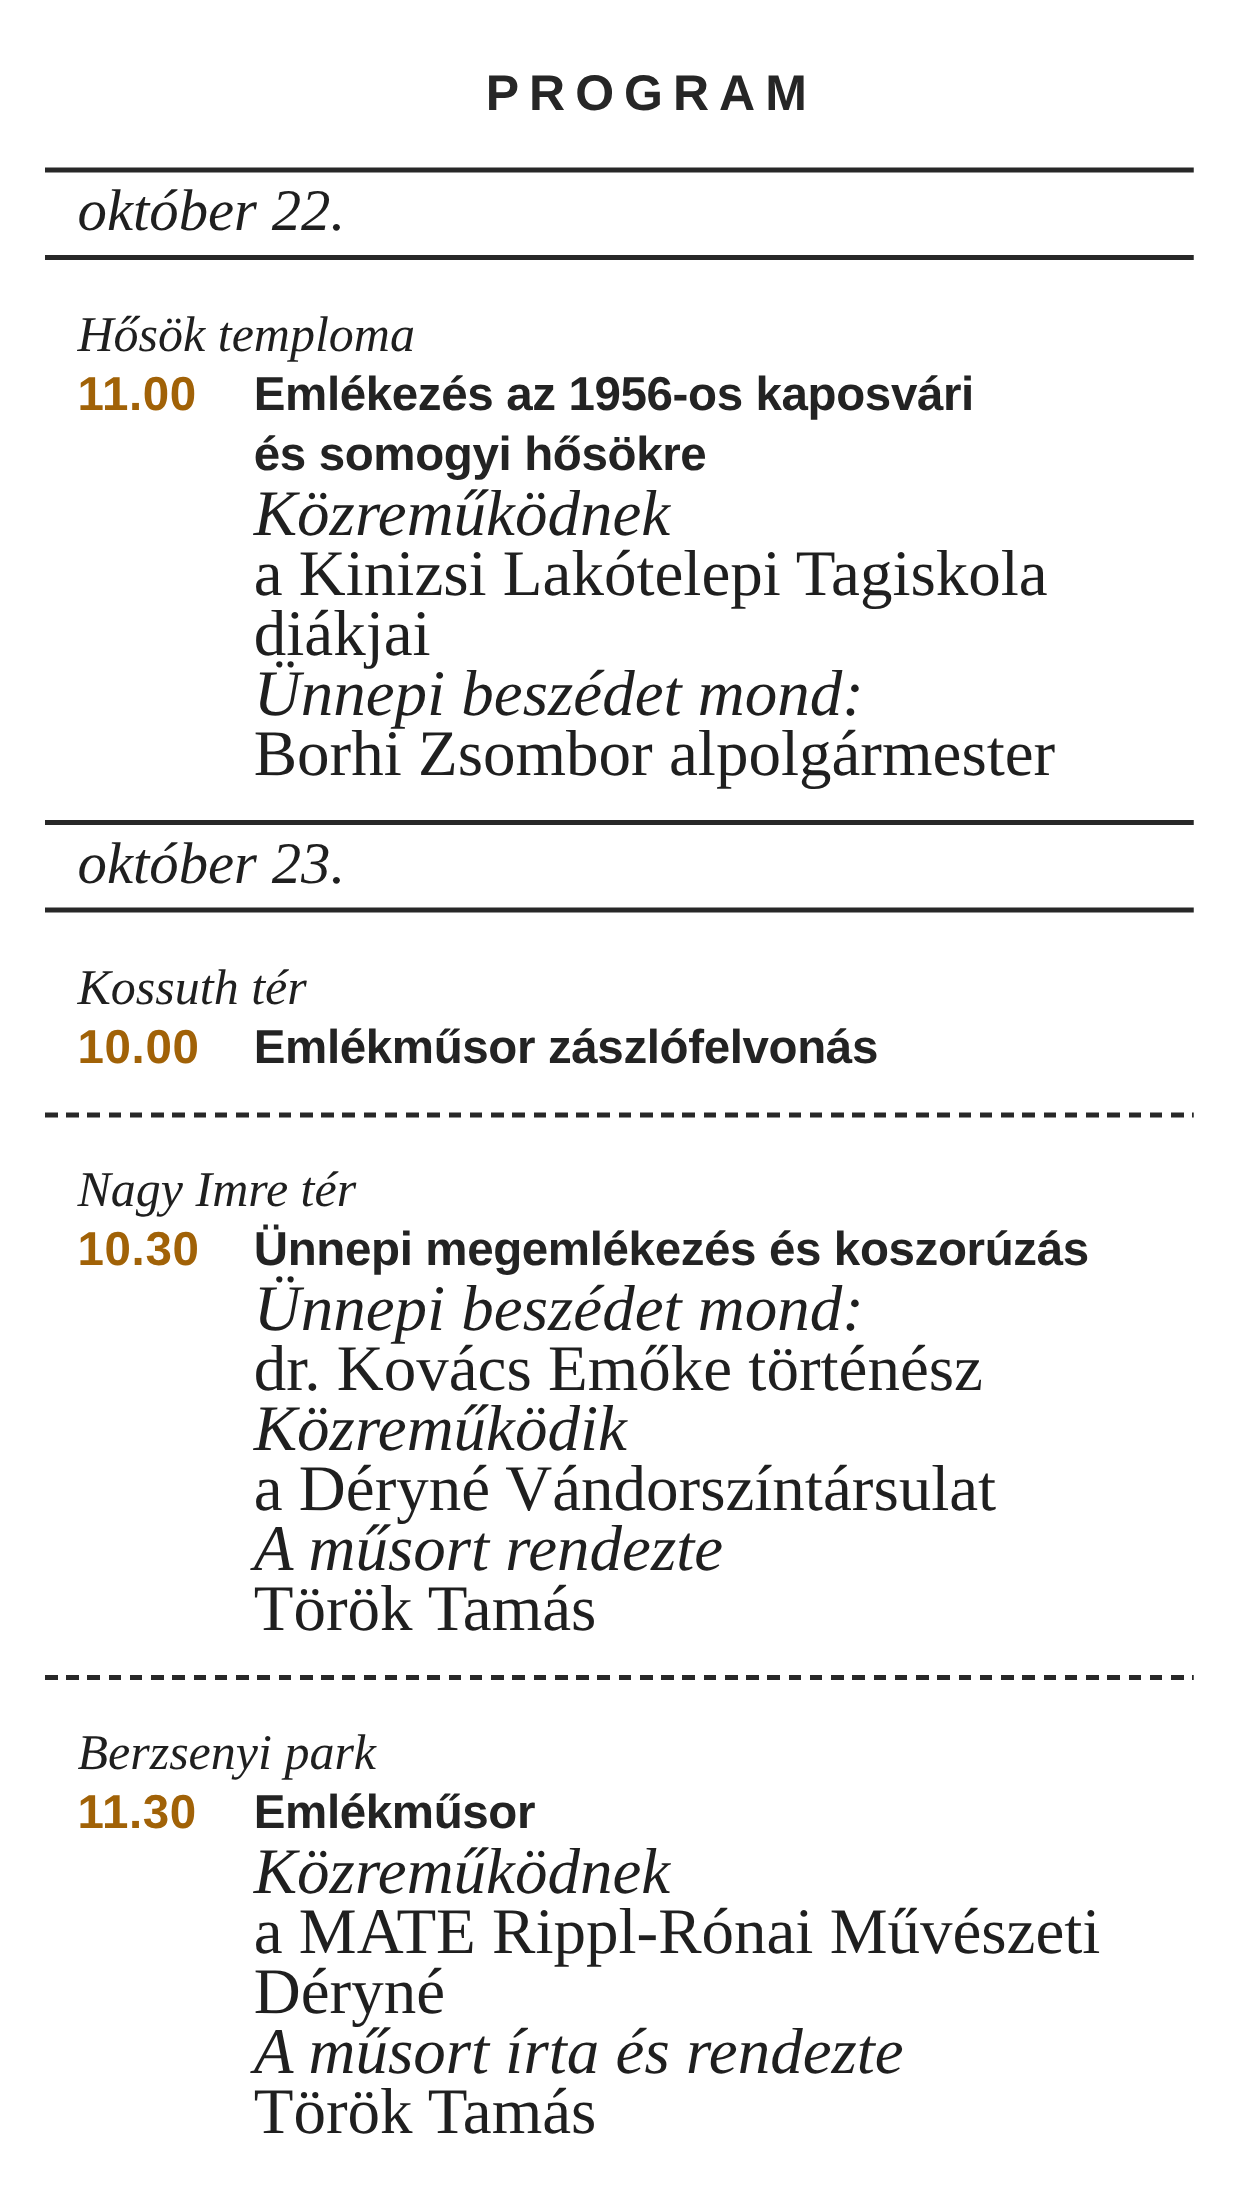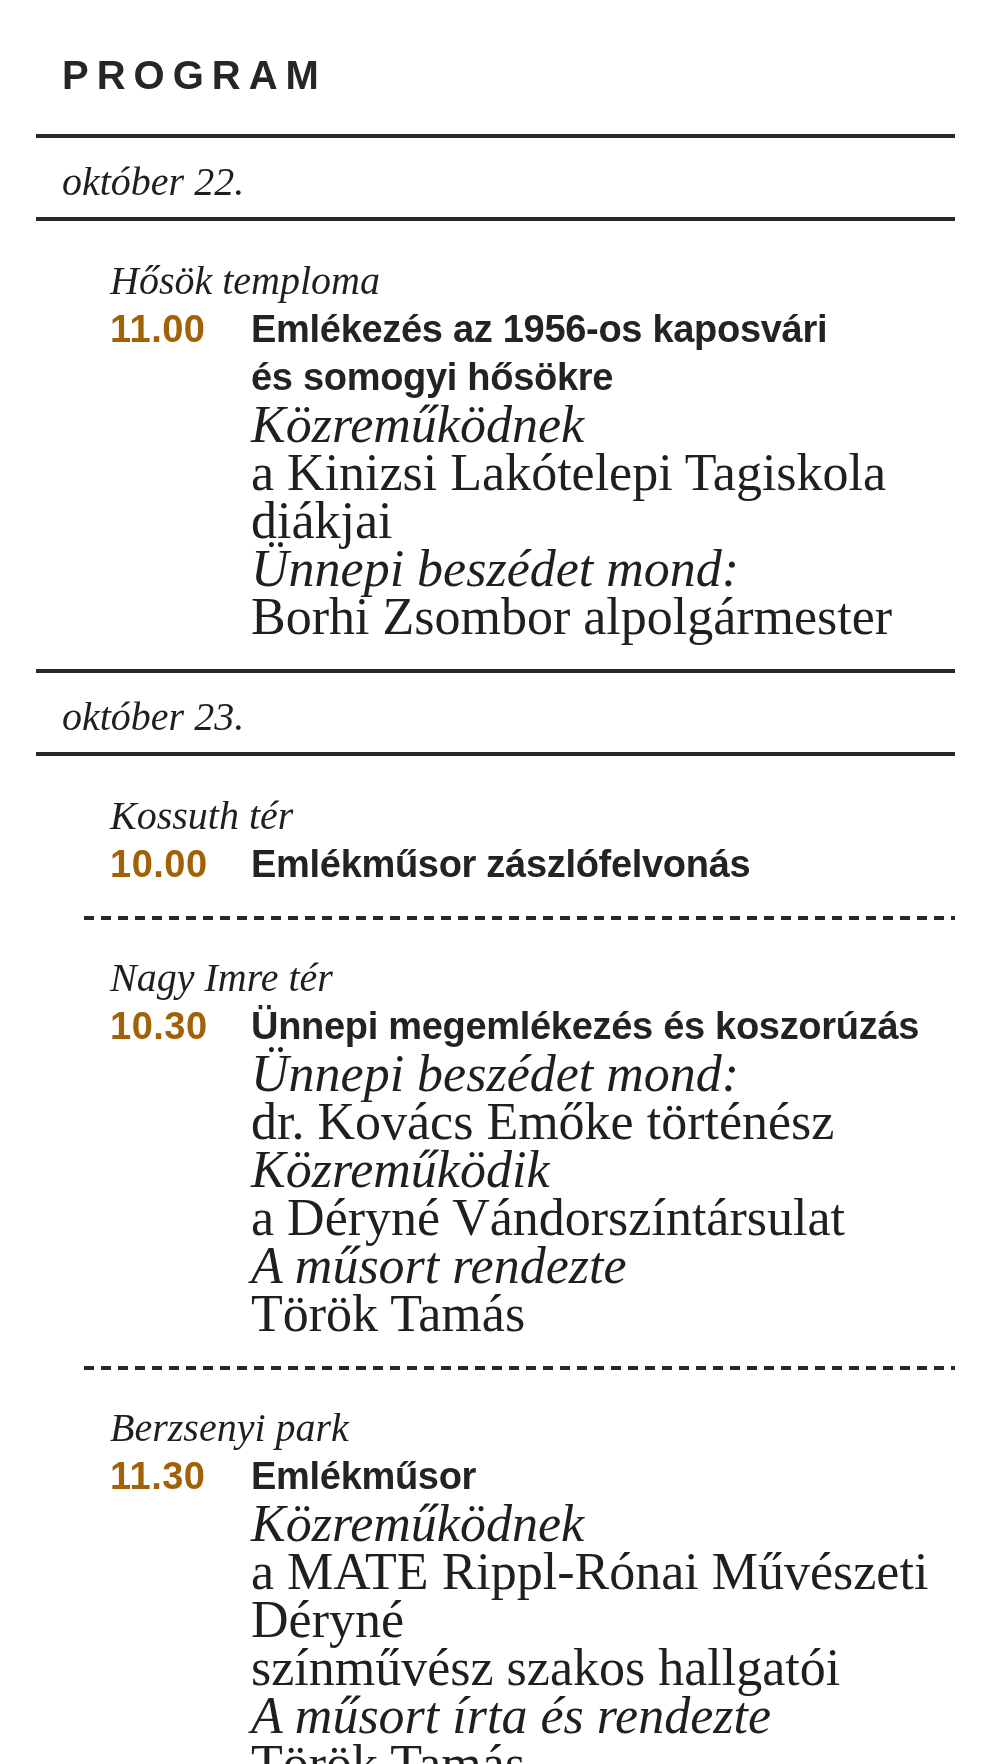--- a/index.html
+++ b/index.html
@@ -15,34 +15,35 @@
     overflow: hidden;
   }
   .page-title {
     margin: 0 12px 36px 62px;
     font-family: "Liberation Sans", sans-serif;
     font-weight: 700;
     font-size: 40px;
     line-height: 46px;
     letter-spacing: 8px;
     color: #262626;
+    text-align: center;
   }
   .rule {
     height: 4px;
     background: #282828;
     margin-left: 36px;
     margin-right: 37px;
   }
   .day-date {
     font-style: italic;
-    font-size: 40px;
+    font-size: 47px;
     line-height: 48px;
-    padding: 20px 0 11px 62px;
+    padding: 7px 0 11px 62px;
   }
-  .day-body { padding: 36px 0 28px; margin-left: 48px; }
+  .day-body { padding: 36px 0 28px; }
   .event-location {
     font-style: italic;
     font-size: 40px;
     line-height: 48px;
     margin-left: 62px;
   }
   .event-row {
     display: flex;
     align-items: flex-start;
     margin-left: 62px;
@@ -163,21 +164,20 @@
     <div class="event-row">
       <div class="event-time">11.30</div>
       <div class="event-content">
         <div class="event-title">Emlékműsor</div>
         <div class="event-details">
 
   <div class="detail-line italic">Közreműködnek</div>
 
   <div class="detail-line normal">a MATE Rippl-Rónai Művészeti Déryné</div>
 
-  <div class="detail-line normal">színművész szakos hallgatói</div>
 
   <div class="detail-line italic">A műsort írta és rendezte</div>
 
   <div class="detail-line normal">Török Tamás</div>
 </div>
       </div>
     </div>
   </div>
 </div>
   </section>

